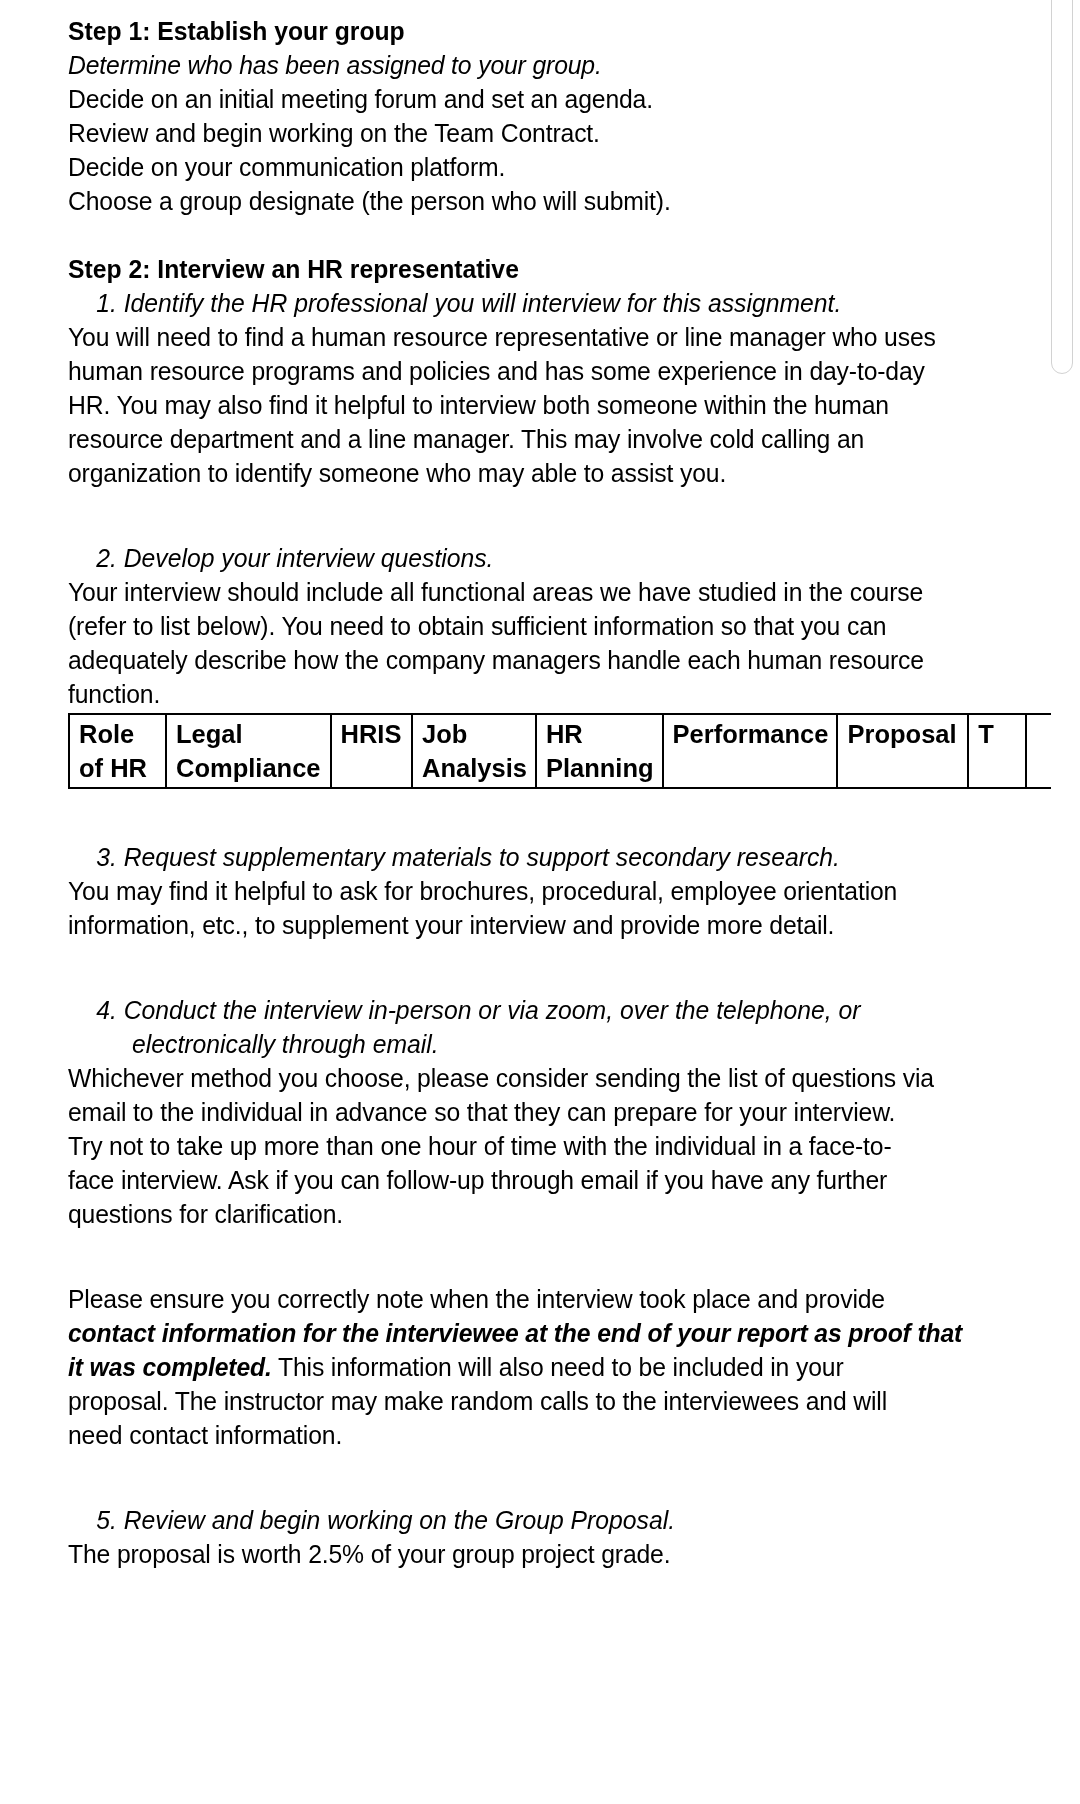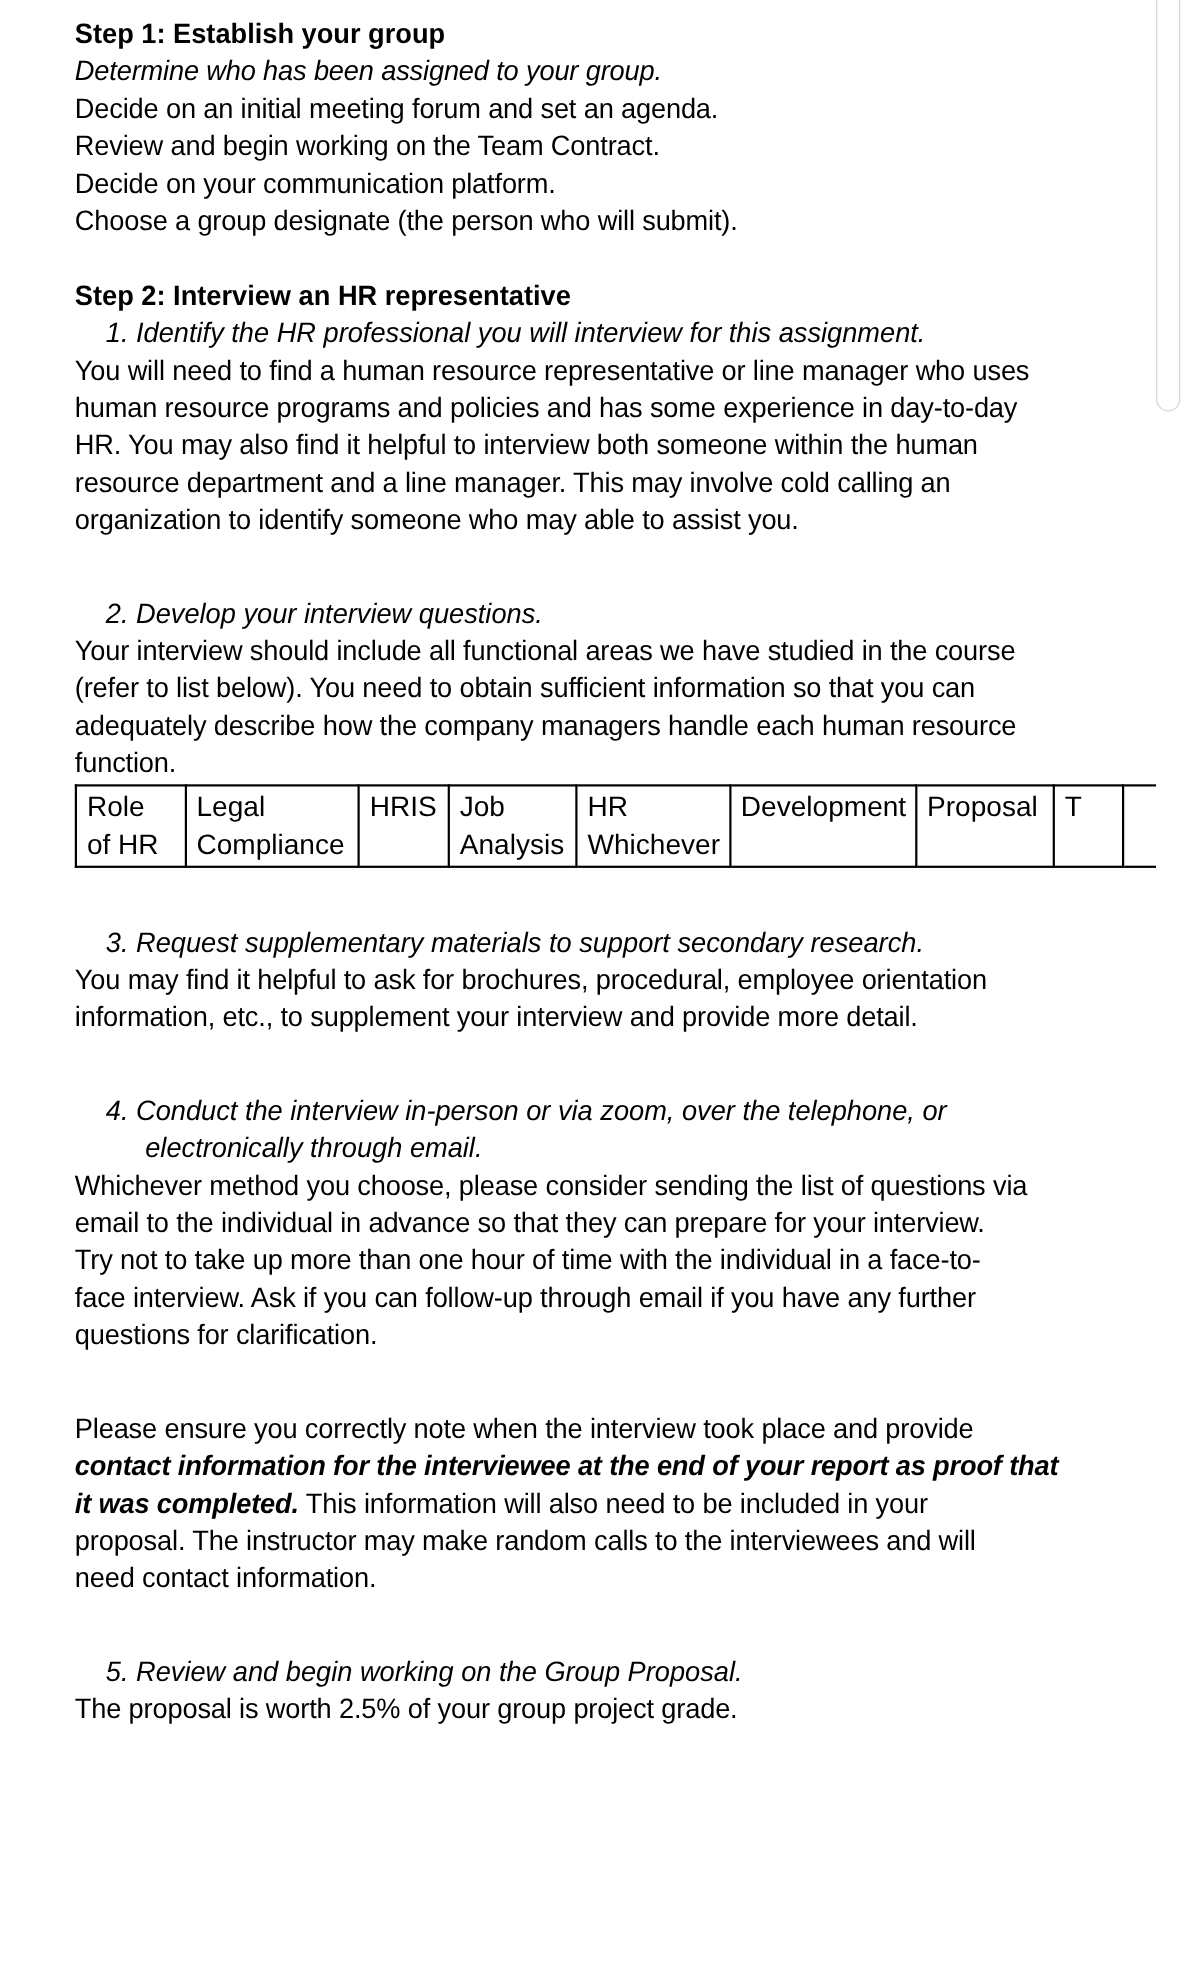--- a/index.html
+++ b/index.html
@@ -84,21 +84,21 @@
   }
   #hr-table td {
     border: 2px solid #000000;
     vertical-align: top;
     padding: 2px 8px 2px 9px;
     font-family: "Liberation Sans", "DejaVu Sans", sans-serif;
     word-wrap: break-word;
     overflow-wrap: break-word;
     height: 96px;
   }
-  #hr-table tr:first-child td { height: 68px; }
+  #hr-table tr:first-child td { height: 68px; font-weight: bold; }
 
   
   .c0 { width: 157px; }
   .c1 { width: 149px; margin-top: 48px; }
   .c2 { width: 68px;  }
   .c3 { width: 103px; margin-top: 48px; }
   .c4 { width: 103px; }
   .c5 { width: 144px; }
   .c6 { width: 121px; }
   .c7 { width: 120px; }
@@ -165,22 +165,22 @@
     <p class="para">adequately describe how the company managers handle each human resource</p>
     <p class="para">function.</p>
 
     <table id="hr-table">
       <tbody>
         <tr>
           <td class="c0">Role of HR</td>
           <td class="c1">Legal Compliance</td>
           <td class="c2">HRIS</td>
           <td class="c3">Job Analysis</td>
-          <td class="c4">HR Whichever</td>
-          <td class="c5">Development</td>
+          <td class="c4">HR Planning</td>
+          <td class="c5">Performance</td>
           <td class="c6">Proposal</td>
           <td class="c7">T</td>
           <td class="c8"></td>
         </tr>
       </tbody>
     </table>
 
     <div class="spacer"></div>
     <div class="spacer-sm"></div>
 

